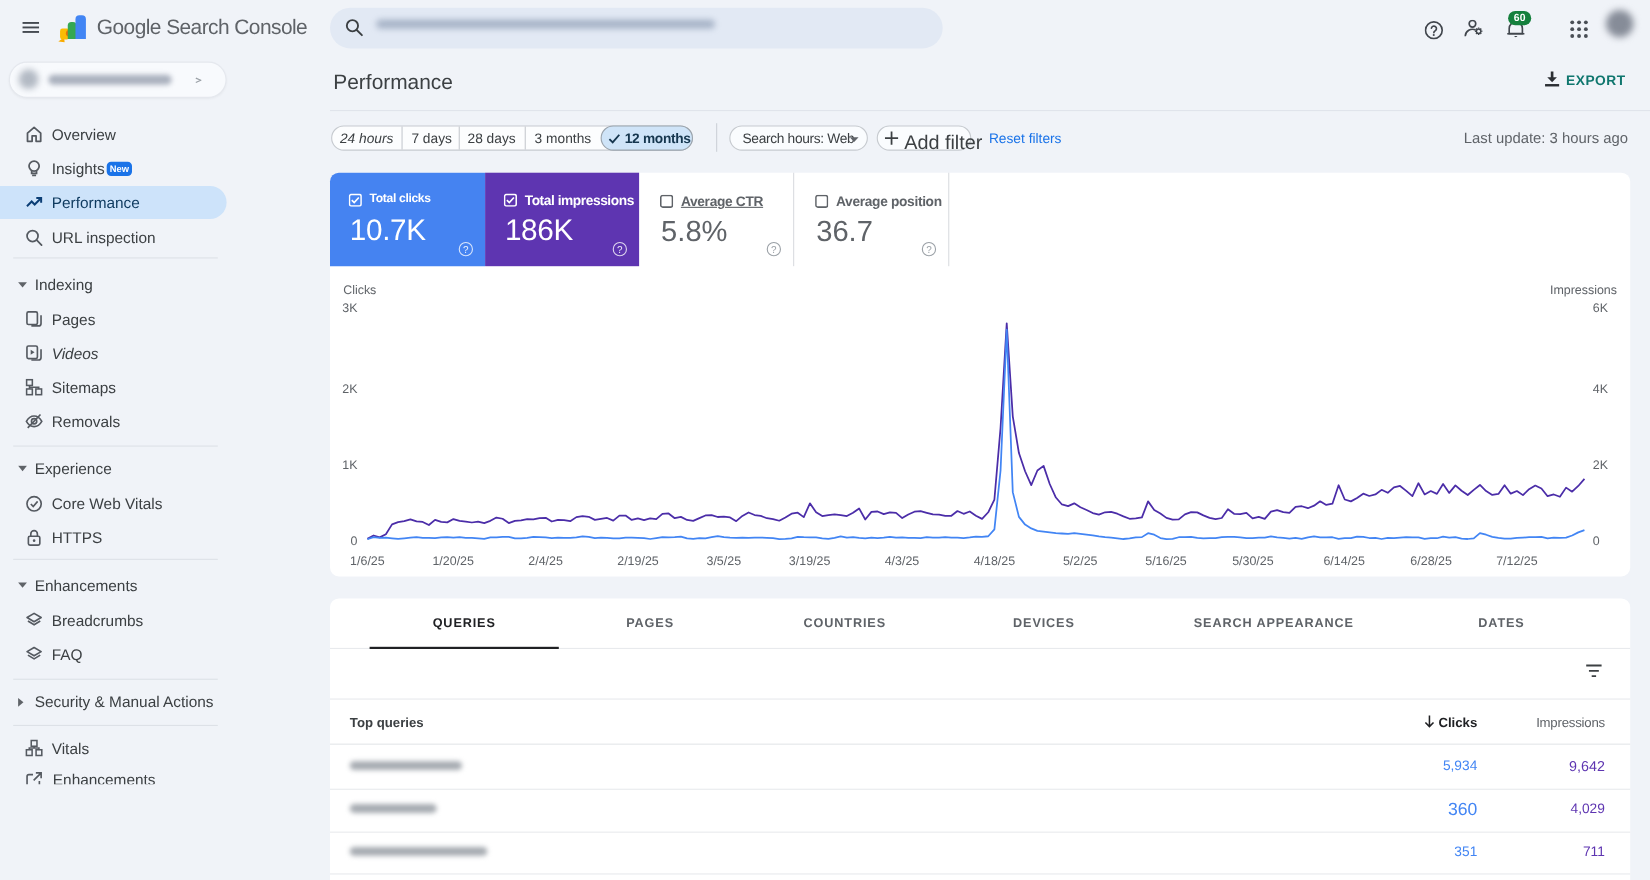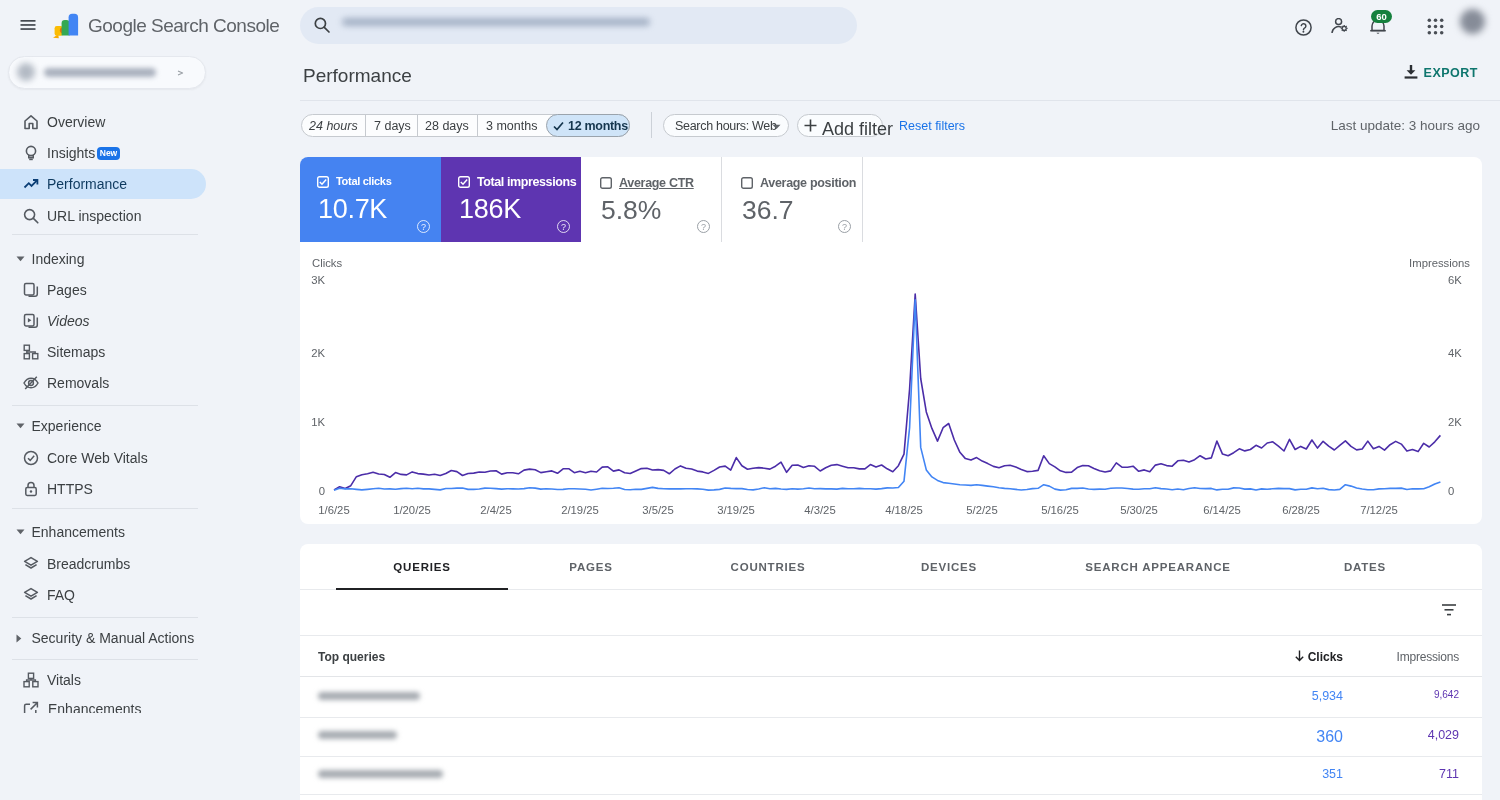--- a/index.html
+++ b/index.html
@@ -315,21 +315,21 @@
 <div class="abs" style="left:318px;top:650px;font-size:12px;font-weight:bold;color:#3c4043;">Top queries</div>
 <svg class="abs" style="left:1294px;top:650px" width="11" height="12" viewBox="0 0 11 12">
     <path d="M5.5 0.5 V10.2 M1.8 6.8 L5.5 10.6 L9.2 6.8" fill="none" stroke="#202124" stroke-width="1.4"></path>
   </svg>
 <div class="abs" style="left:1343px;top:650px;font-size:12px;font-weight:bold;color:#202124;transform:translateX(-100%);white-space:nowrap;">Clicks</div>
 <div class="abs" style="left:1459px;top:650px;font-size:12px;letter-spacing:-0.2px;color:#5f6368;transform:translateX(-100%);white-space:nowrap;">Impressions</div>
 <div class="abs" style="left:300px;top:676px;width:1182px;height:1px;background:#e3e5e8;"></div>
 
 <div class="abs blur" style="left:318px;top:691.5px;width:102px;height:8px;background:#a6abb1;"></div>
 <div class="abs" style="left:1343px;top:689px;font-size:12.5px;color:#4285f4;transform:translateX(-100%);">5,934</div>
-<div class="abs" style="left:1459px;top:689px;font-size:10px;color:#5e35b1;transform:translateX(-100%);text-align:center;">9,642</div>
+<div class="abs" style="left:1459px;top:689px;font-size:13px;color:#5e35b1;transform:translateX(-100%);text-align:center;">9,642</div>
 <div class="abs" style="left:300px;top:717px;width:1182px;height:1px;background:#e8eaed;"></div>
 
 <div class="abs blur" style="left:318px;top:730.5px;width:79px;height:8px;background:#a6abb1;"></div>
 <div class="abs" style="left:1343px;top:728px;font-size:16px;color:#4285f4;transform:translateX(-100%);">360</div>
 <div class="abs" style="left:1459px;top:728px;font-size:12.5px;color:#5e35b1;transform:translateX(-100%);">4,029</div>
 <div class="abs" style="left:300px;top:756px;width:1182px;height:1px;background:#e8eaed;"></div>
 
 <div class="abs blur" style="left:318px;top:769.5px;width:125px;height:8px;background:#a6abb1;"></div>
 <div class="abs" style="left:1343px;top:767px;font-size:12.5px;color:#4285f4;transform:translateX(-100%);">351</div>
 <div class="abs" style="left:1459px;top:767px;font-size:12.5px;color:#5e35b1;transform:translateX(-100%);">711</div>

